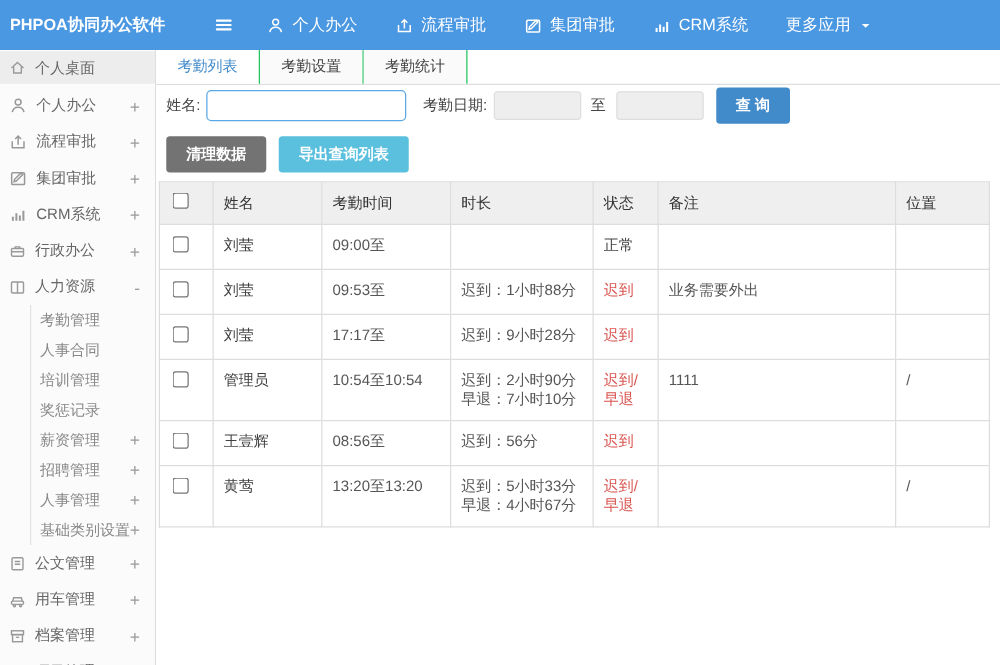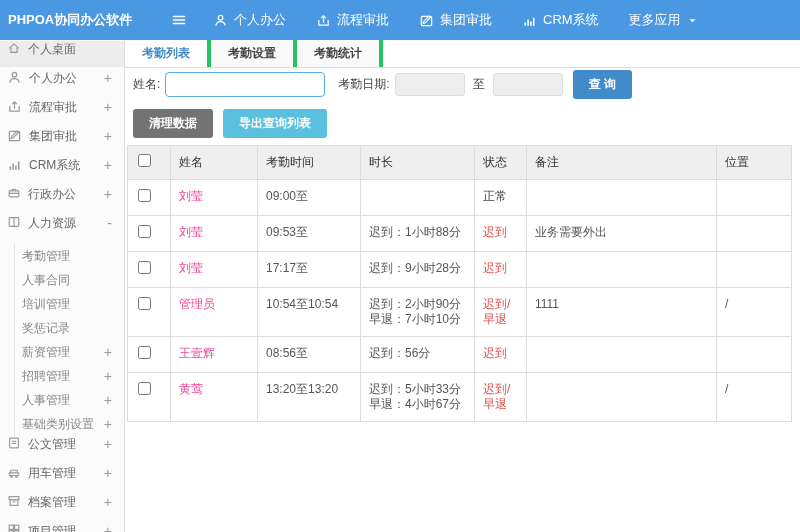--- a/index.html
+++ b/index.html
@@ -11,32 +11,32 @@
   .topbar { flex:0 0 40px; height:40px; background:#4a97e2; display:flex; align-items:center; color:#fff; }
   .logo { width:125px; padding-left:8px; font-size:13px; font-weight:bold; white-space:nowrap; }
   .hamburger { margin-left:46px; display:flex; cursor:pointer; }
   .topnav { display:flex; align-items:center; margin-left:26px; gap:30px; }
   .nav-item { display:flex; align-items:center; gap:6px; font-size:13px; color:#fff; cursor:pointer; white-space:nowrap; }
   .nav-item .ic { display:flex; }
 
   
   .layout { flex:1; display:flex; min-height:0; }
   .sidebar { flex:0 0 125px; width:125px; background:#fbfbfb; border-right:1px solid #ddd; overflow:hidden; padding-top:1px; }
-  .side-item { position:relative; height:29px; display:flex; align-items:flex-start; padding-left:7px; gap:7px; color:#666; cursor:pointer; }
+  .side-item { position:relative; height:29px; display:flex; align-items:center; padding-left:7px; gap:7px; color:#666; cursor:pointer; }
   .side-item.active { background:#ededed; height:26px; margin-bottom:3px; }
   .side-item .ic { color:#999; display:flex; }
-  .side-sub { position:relative; height:24px; display:flex; align-items:center; margin-left:14px; border-left:1px solid #e2e2e2; padding-left:7px; color:#888; cursor:pointer; }
+  .side-sub { position:relative; height:24px; display:flex; align-items:center; margin-left:24px; border-left:1px solid #e2e2e2; padding-left:7px; color:#888; cursor:pointer; }
   .expand { position:absolute; right:12px; color:#9a9a9a; font-size:14px; font-weight:normal; }
   .side-sub .expand { right:12px; }
 
   .main { flex:1; min-width:0; display:flex; flex-direction:column; background:#fff; }
 
   
   .tabbar { flex:0 0 28px; height:28px; display:flex; border-bottom:1px solid #ddd; background:#fff; }
-  .tab { padding:0 17px; line-height:27px; border-right:4px solid #22c55e; font-weight:bold; color:#444; background:#fafafa; cursor:pointer; }
+  .tab { padding:0 17px; line-height:27px; border-right:1px solid #22c55e; font-weight:normal; color:#444; background:#fafafa; cursor:pointer; }
   .tab.active { background:#fff; color:#428bca; }
 
   
   .filterbar { display:flex; align-items:center; padding:4px 8px; height:33px; }
   .flabel { color:#444; margin-right:5px; white-space:nowrap; }
   .name-input { width:160px; height:25px; border:1px solid #59a8e8; border-radius:4px; padding:0 6px; outline:none; margin-right:13px; font-family:inherit; }
   .date-input { width:70px; height:23px; background:#eee; border:1px solid #ddd; border-radius:3px; font-family:inherit; padding:0 5px; }
   .to { margin:0 8px; color:#444; }
   .btn { border:none; border-radius:3px; color:#fff; font-size:12px; font-weight:bold; padding:6px 16px; cursor:pointer; font-family:inherit; white-space:nowrap;text-align:right; }
   .btn-primary { background:#428bca; }
@@ -53,21 +53,21 @@
   .grid th { background:#efefef; color:#333; font-weight:normal; padding:8px; }
   .grid td { padding:9px 8px; line-height:15px; color:#555; background:#fff; }
   .col-check { width:43px; }
   .col-name { width:87px;margin-left:45px; }
   .col-time { width:103px; }
   .col-dur { width:114px; }
   .col-status { width:52px; }
   .col-remark { width:190px; }
   th.cb, td.cb { text-align:left; padding-left:10px; }
   .grid input[type=checkbox] { width:13px; height:13px; margin:0; }
-  .name-link { color:#ec4899; text-decoration:none; cursor:pointer; }
+  .name-link { color:#404040; text-decoration:none; cursor:pointer; }
   .st-late { color:#d9534f; }
   .st-normal { color:#444; }
 </style>
 </head>
 <body>
 
 <div class="screen">
 
   <header class="topbar">
     <div class="logo">PHPOA协同办公软件</div>

